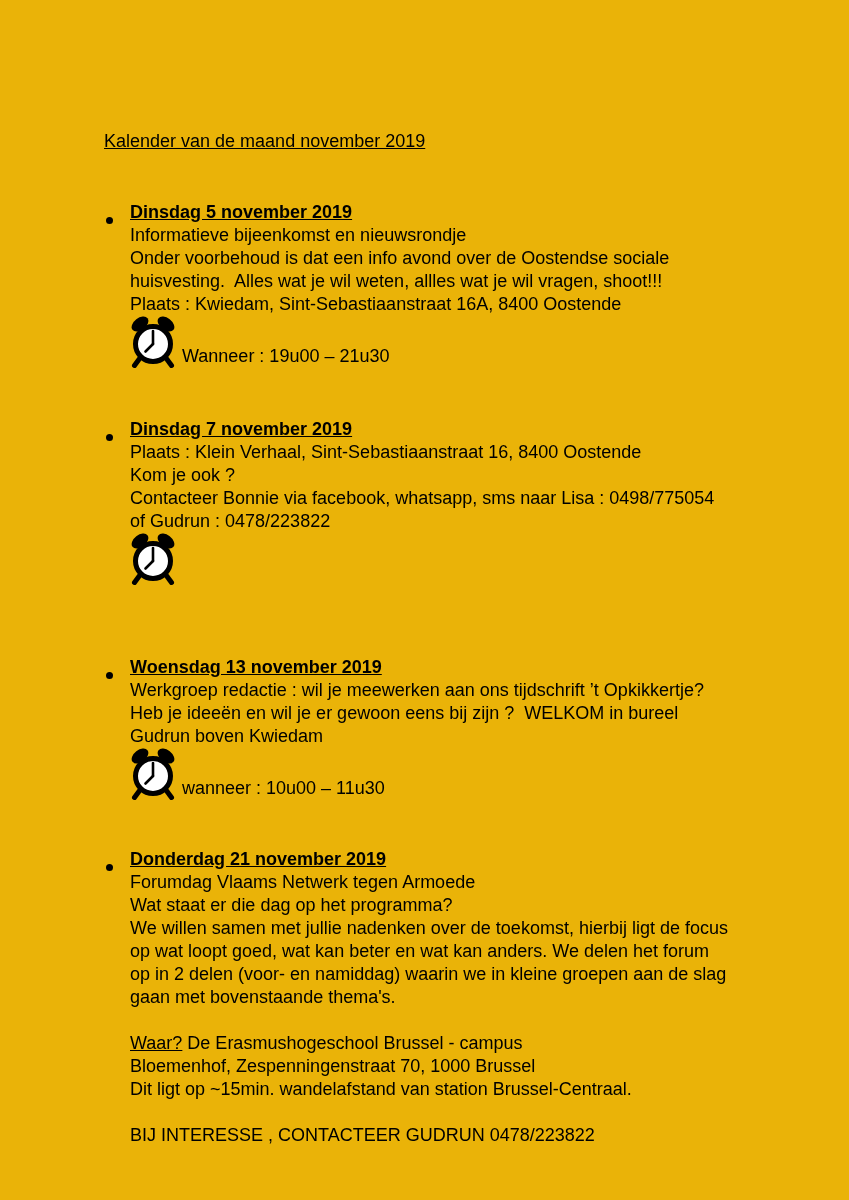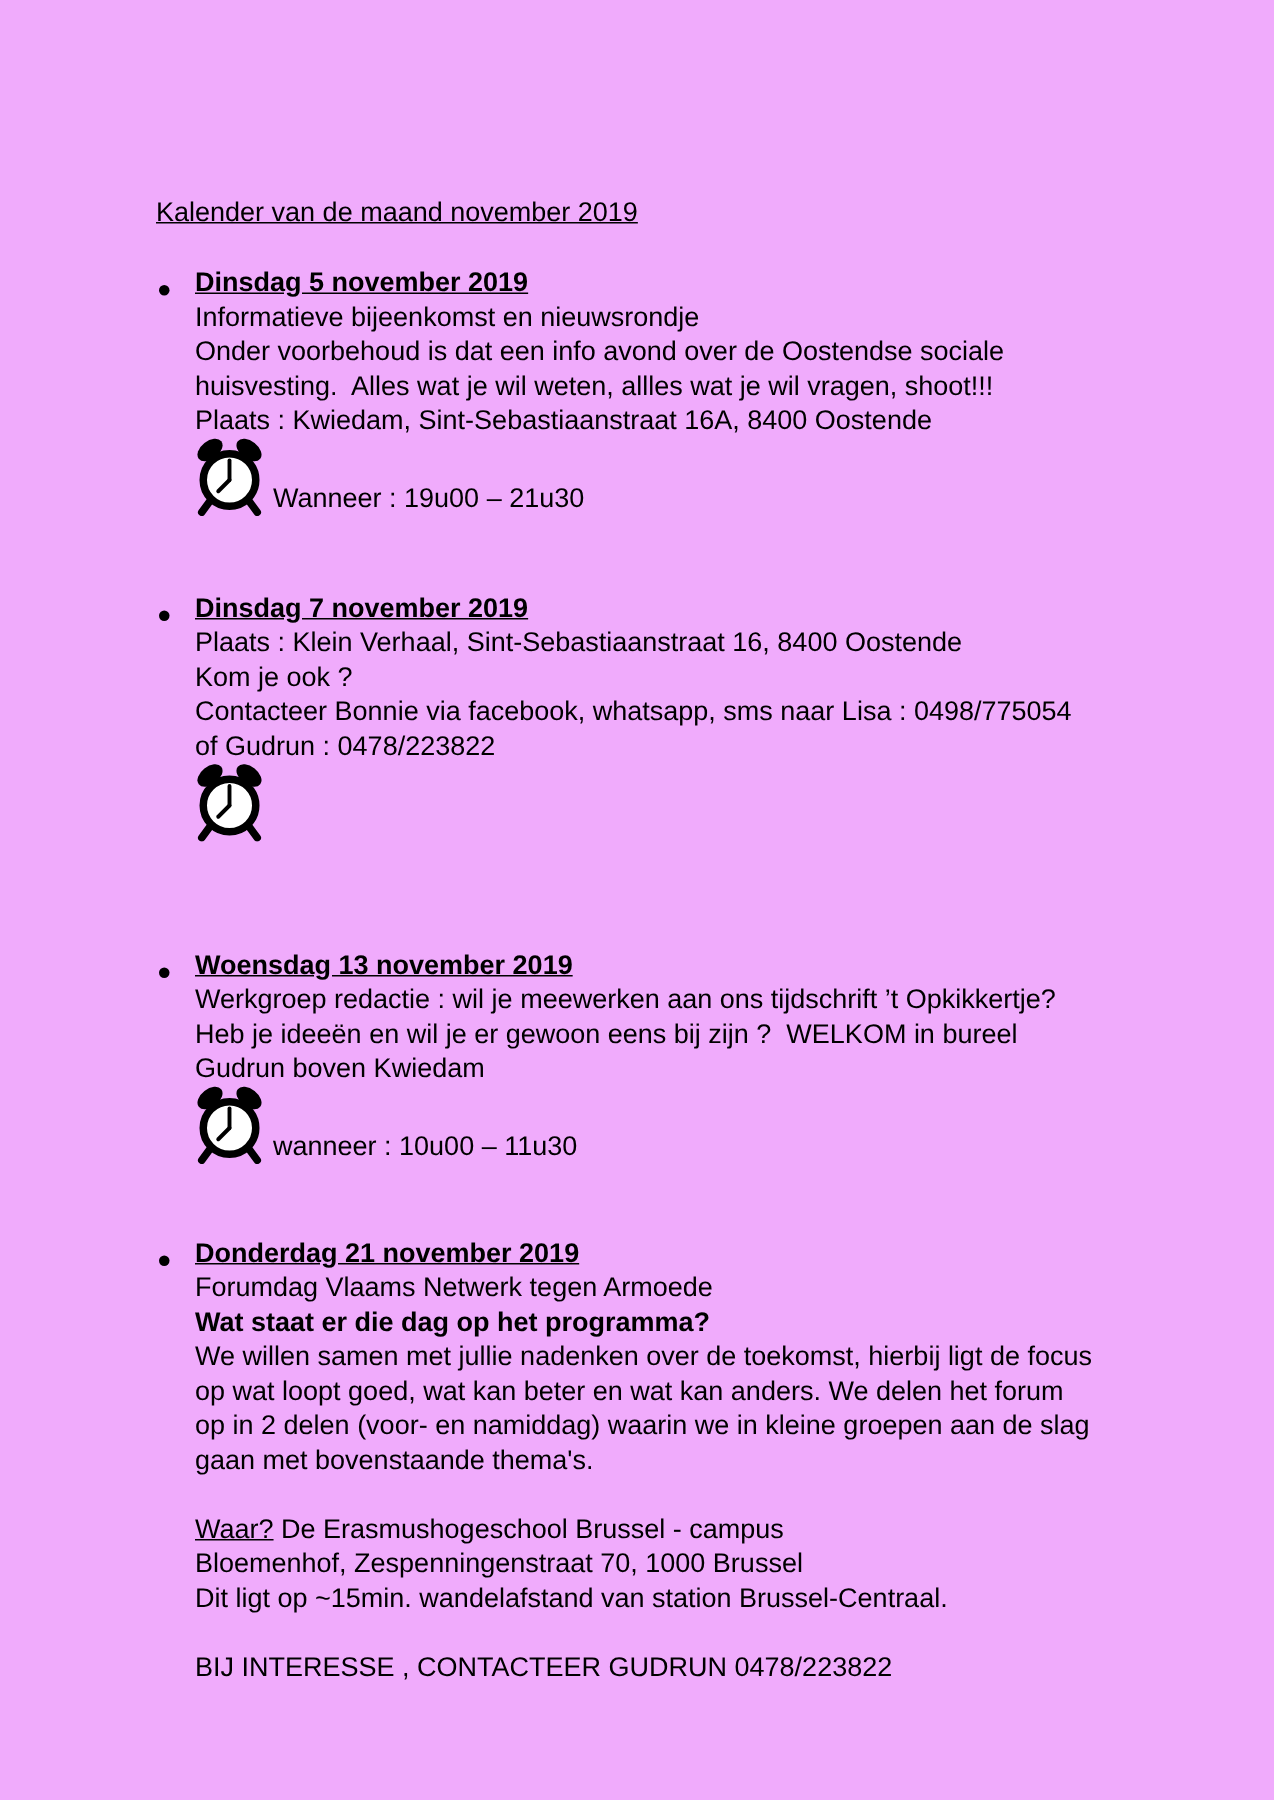--- a/index.html
+++ b/index.html
@@ -1,53 +1,53 @@
 <!DOCTYPE html>
 <html><head>
 <meta charset="utf-8">
 <style>
   * { margin: 0; padding: 0; box-sizing: border-box; }
   html, body { background: #ffffff; }
   .page {
     position: relative;
     width: 849px;
     height: 1200px;
-    background: #f0abfc;
+    background: #eab308;
     color: #000000;
     font-family: "Liberation Sans", sans-serif;
     font-size: 18px;
     line-height: 23px;
     overflow: hidden;
     margin: 0 auto;
   }
   .title {
     position: absolute;
     left: 104px;
     top: 130px;
     text-decoration: underline;
     white-space: pre-wrap;
   }
   .event { position: absolute; left: 104px; width: 716px; }
   #event-1 { top: 177px; }
   #event-2 { top: 394px; }
   #event-3 { top: 632px; }
   #event-4 { top: 824px; }
-  .heading-row { display: flex; align-items: center; }
+  .heading-row { display: flex; align-items: flex-end; margin-top: 24px; }
   .bullet { flex: 0 0 26px; width: 26px; }
   .dot {
     display: block;
     width: 7px; height: 7px;
     margin-top: 9px; margin-left: 2px;
     border-radius: 50%;
     background: #000;
   }
   .heading { font-weight: bold; text-decoration: underline; white-space: pre-wrap; }
   .lines { margin-left: 26px; }
   .line { white-space: pre-wrap; min-height: 23px; }
-  .bold { font-weight: bold; }
+  .bold { font-weight: normal; }
   .u { text-decoration: underline; text-align: right; }
   .gap { margin-top: 23px; }
   .clock-row {
     display: flex;
     align-items: flex-end;
     height: 52px;
   }
   .clock-icon { flex: 0 0 46px; width: 46px; height: 52px; }
   .time { margin-left: 6px; white-space: pre-wrap; }
 </style>

